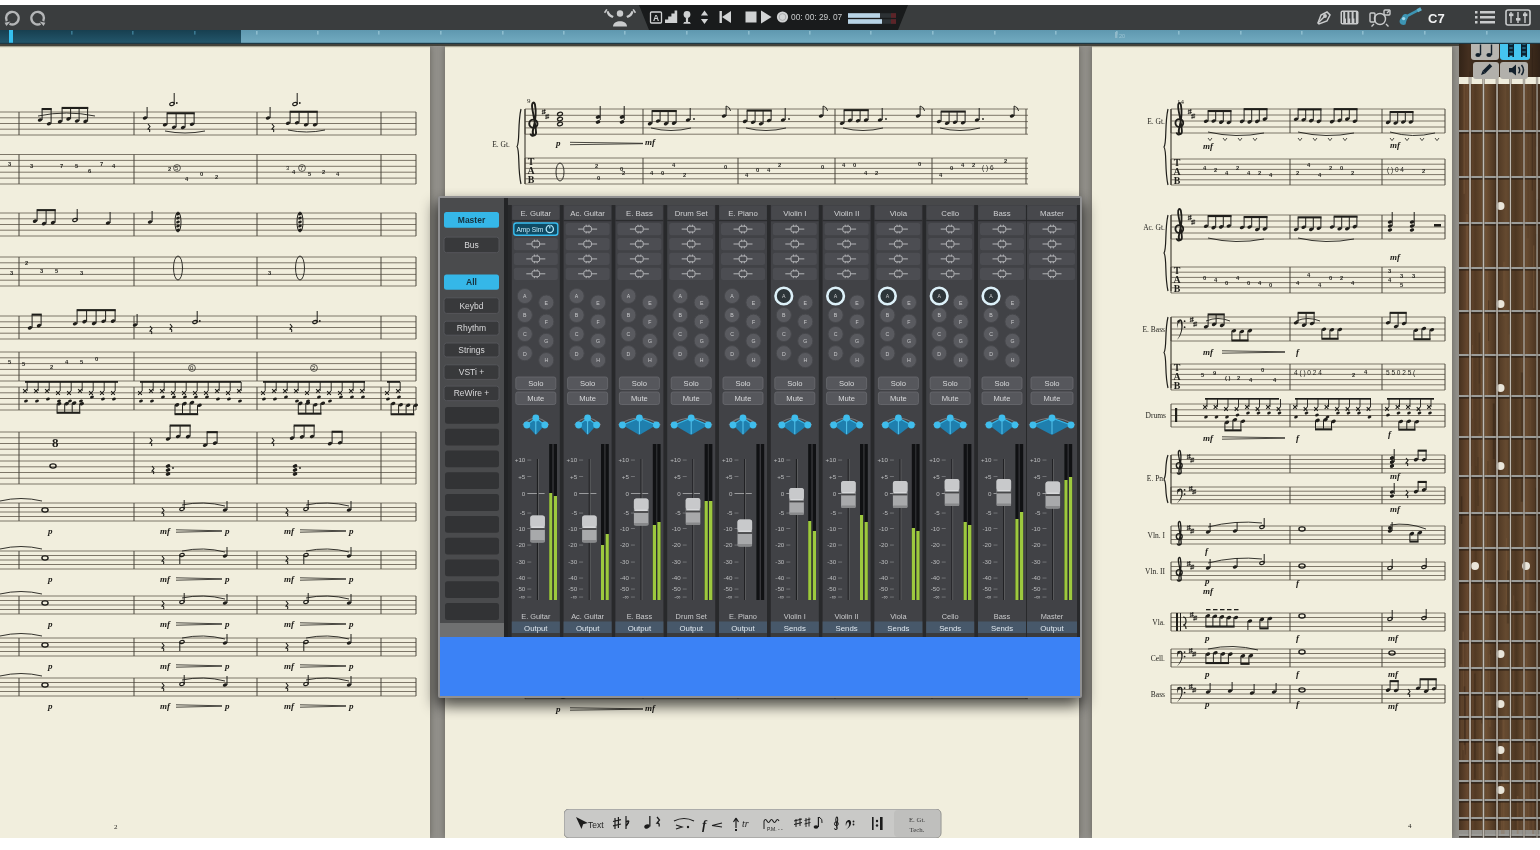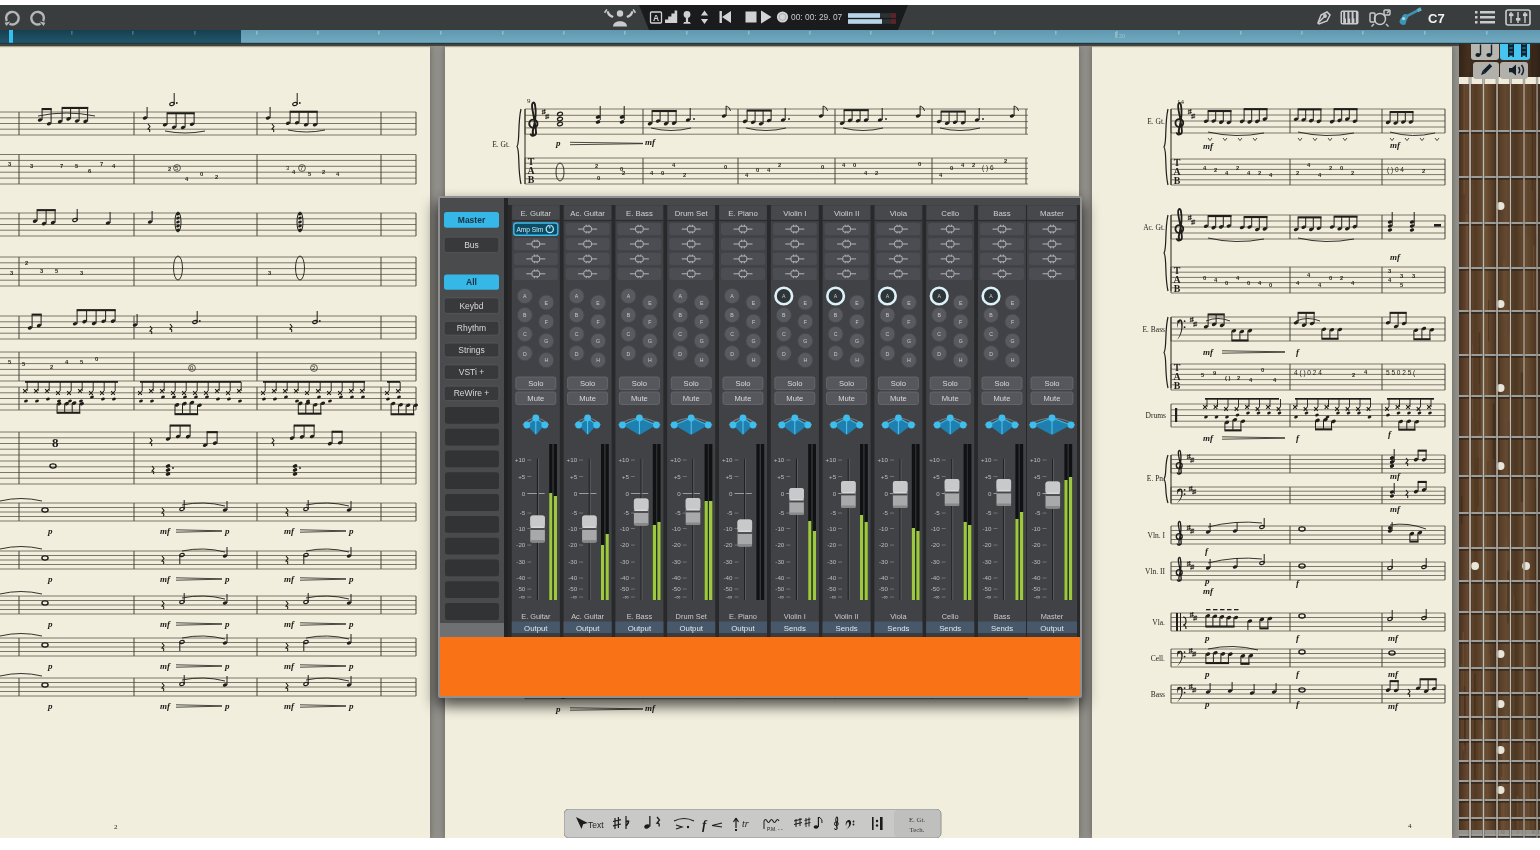--- a/index.html
+++ b/index.html
@@ -1443,21 +1443,21 @@
         <circle cx="5.5" cy="2.5" r="0.9" fill="#1c1c1c"></circle>
         <circle cx="5.5" cy="5.5" r="0.9" fill="#1c1c1c"></circle>
       </g>
       <rect x="308" y="8" width="1.6" height="13" fill="#1c1c1c"></rect>
       <circle cx="313" cy="12" r="1.2" fill="#1c1c1c"></circle>
       <circle cx="313" cy="16.5" r="1.2" fill="#1c1c1c"></circle>
       <rect x="316" y="8" width="2.6" height="13" fill="#1c1c1c"></rect>
       <text x="353" y="13" font-size="6.8" fill="#3a3a3a" text-anchor="middle" font-family="Liberation Serif">E. Gt.</text>
       <text x="353" y="23" font-size="6.8" fill="#3a3a3a" text-anchor="middle" font-family="Liberation Serif">Tech.</text>
     </svg>
-    <div class="abs" style="left:438px;top:196px;width:644px;height:502px;background:#f97316;border:2px solid #909091;box-shadow:-5px 7px 14px rgba(0,0,0,.45),5px 7px 14px rgba(0,0,0,.4);border-radius:2px">
+    <div class="abs" style="left:438px;top:196px;width:644px;height:502px;background:#3b82f6;border:2px solid #909091;box-shadow:-5px 7px 14px rgba(0,0,0,.45),5px 7px 14px rgba(0,0,0,.4);border-radius:2px">
       <svg style="position:absolute;left:0;top:0" width="640" height="439">
         <rect x="0" y="0" width="640" height="439" fill="#28292b"></rect>
         <rect x="0" y="0" width="640" height="7" fill="#47484a"></rect>
         <rect x="0" y="0" width="66" height="439" fill="#4a4b4d"></rect>
         <rect x="64" y="0" width="4" height="439" fill="#232426"></rect>
         <rect x="0" y="425" width="64" height="14" fill="#6f7071"></rect>
         <rect x="4.0" y="14.1" width="55.0" height="15.6" rx="2.5" fill="#35b7e8"></rect>
         <text x="31.5" y="24.9" font-size="8.5" fill="#17303c" text-anchor="middle" font-weight="bold">Master</text>
         <rect x="4.0" y="39.1" width="55.0" height="15.6" rx="2.5" fill="#38393b" stroke="#55565a" stroke-width="1"></rect>
         <text x="31.5" y="49.9" font-size="8.5" fill="#d8d8da" text-anchor="middle" font-weight="normal">Bus</text>

